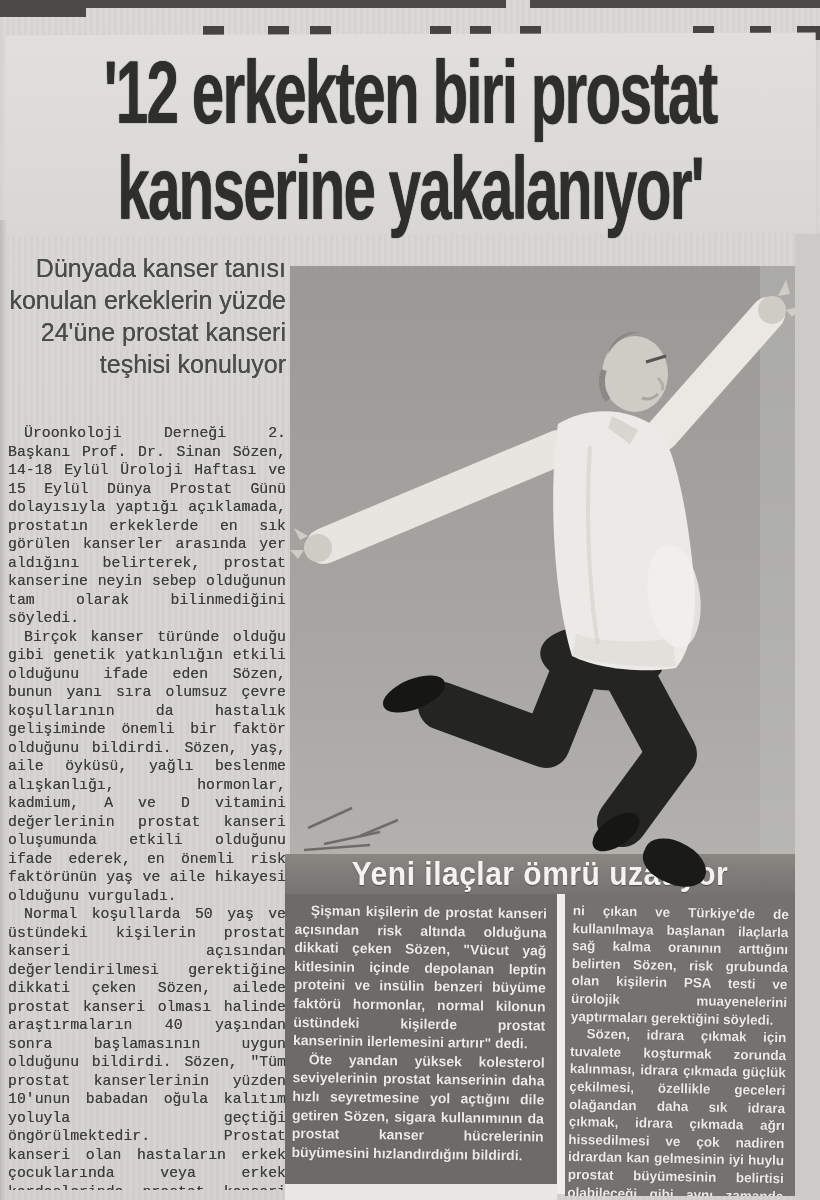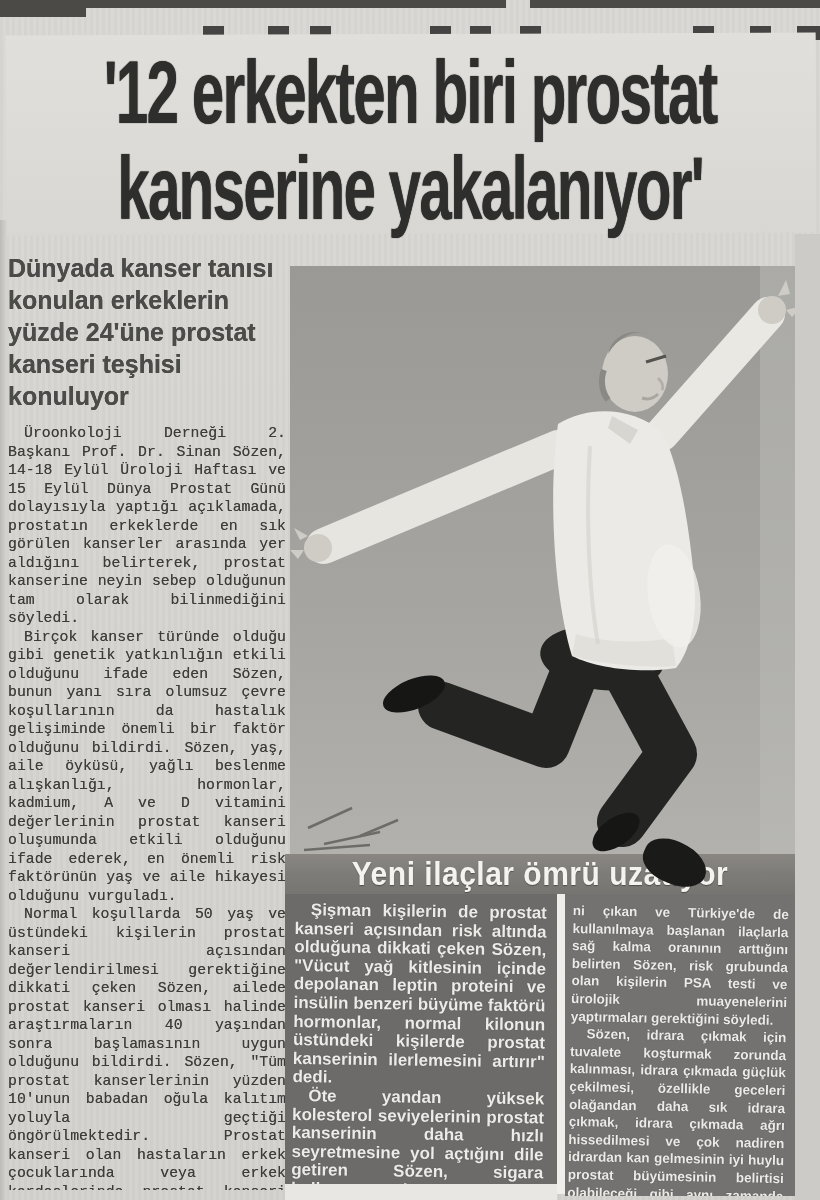--- a/index.html
+++ b/index.html
@@ -22,22 +22,22 @@
   }
   #headline{
     position:absolute;left:0;top:44px;width:820px;text-align:center;
     color:#2e2e2c;font-weight:bold;font-size:65px;line-height:70px;
     letter-spacing:-2px;white-space:nowrap;
     transform:scale(0.9,1.38);transform-origin:50% 0;
     text-shadow:0 0 1px #2e2e2c;
   }
   
   #lead-dek{
-    position:absolute;left:8px;top:252px;width:278px;text-align:left;
-    color:#4b4b49;font-weight:bold;font-size:25px;line-height:32px;
+    position:absolute;left:8px;top:252px;width:278px;text-align:right;
+    color:#4b4b49;font-weight:normal;font-size:25px;line-height:32px;
     text-shadow:0 0 0.5px #4b4b49;
   }
   #body-col{
     position:absolute;left:8px;top:424px;width:278px;height:766px;overflow:hidden;
     font-family:Liberation Mono, monospace;font-size:14.8px;line-height:18.5px;
     color:#3c3c3a;text-align:justify;text-shadow:0 0 0.4px rgba(60,60,58,0.7);
   }
   #body-col p{margin:0;text-indent:16px;}
   
   #photo{position:absolute;left:290px;top:266px;width:505px;height:588px;overflow:hidden;}
@@ -57,21 +57,21 @@
   }
   
   .dark-box{
     position:absolute;overflow:hidden;color:#ecebe8;font-weight:bold;text-align:justify;
     text-shadow:0 0 1px rgba(0,0,0,0.4);
   }
   .dark-box p{margin:0;text-indent:16px;}
   #box-left{
     left:285px;top:894px;width:272px;height:290px;background:#6c6b69;
     padding:7px 10px 0 10px;box-sizing:border-box;
-    font-size:17px;line-height:18.6px;
+    font-size:14px;line-height:18.6px;
   }
   #box-left .inner{transform:rotate(0.8deg);transform-origin:0 0;}
   #box-right{
     left:565px;top:894px;width:230px;height:302px;background:#747270;
     padding:8px 6px 0 8px;box-sizing:border-box;
     font-size:13.5px;line-height:17.6px;
   }
   #box-right .inner{transform:rotate(1.1deg);transform-origin:0 0;}
   #box-gap{position:absolute;left:557px;top:894px;width:8px;height:300px;background:#efeeea;}
   

